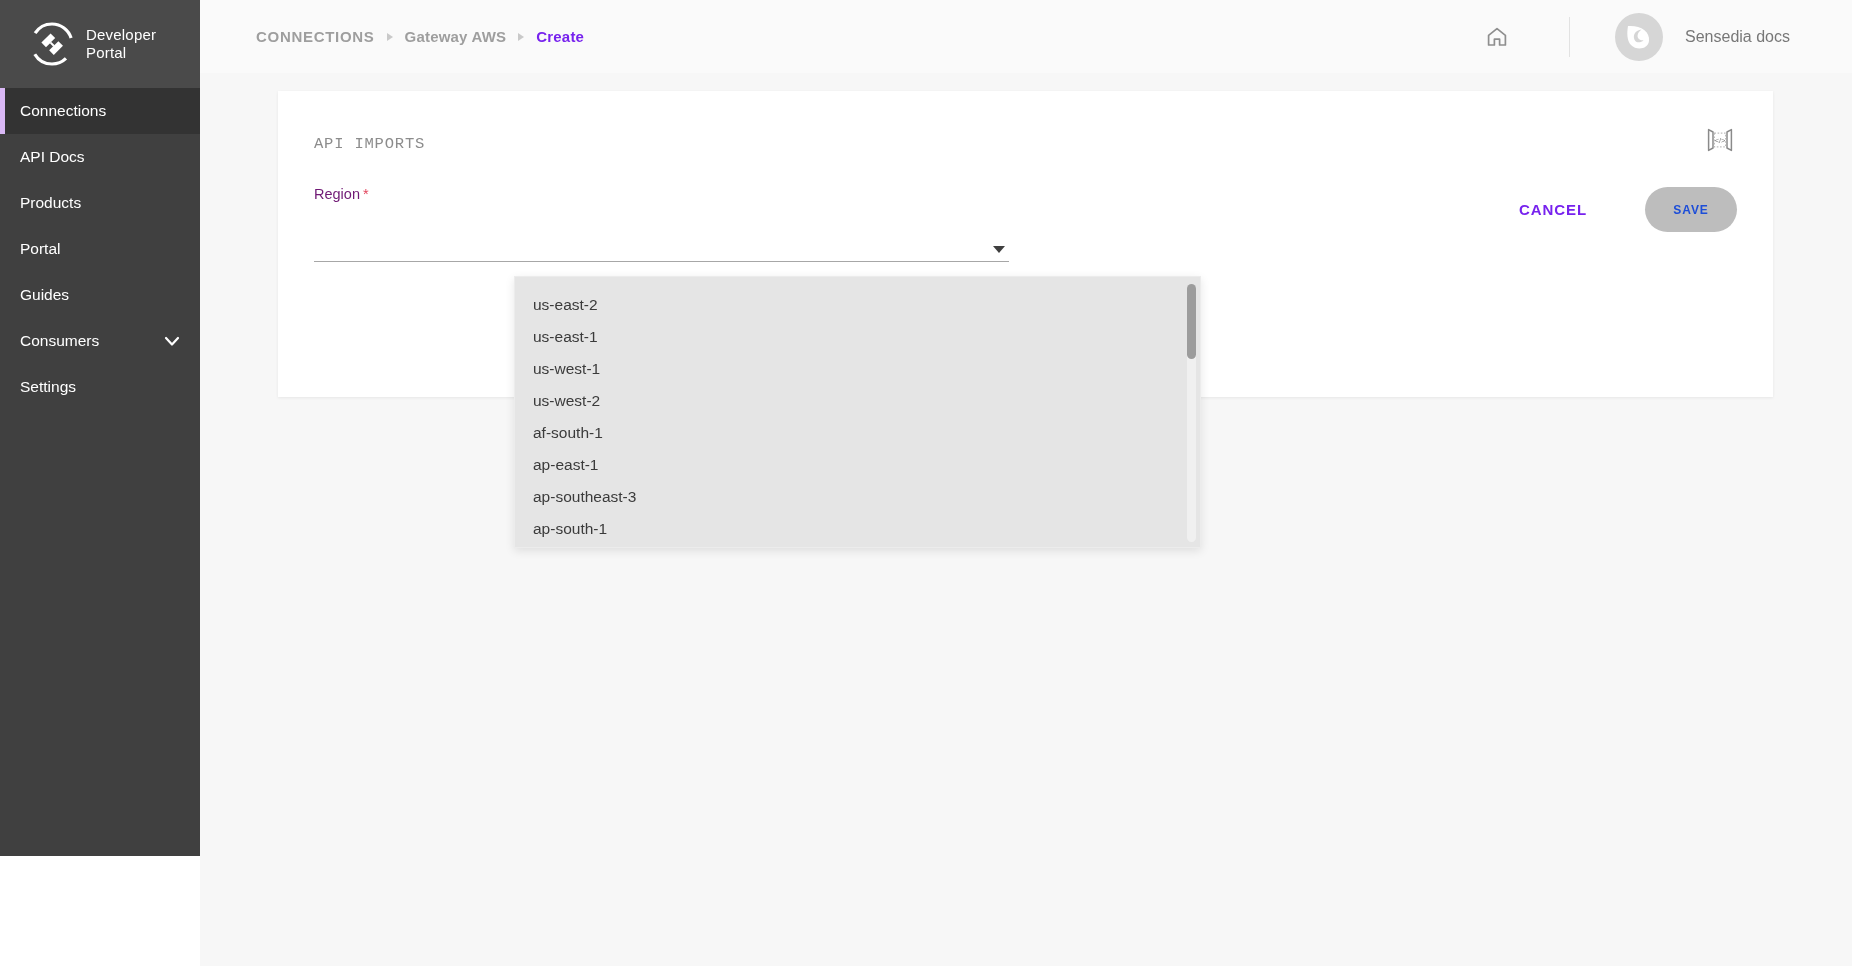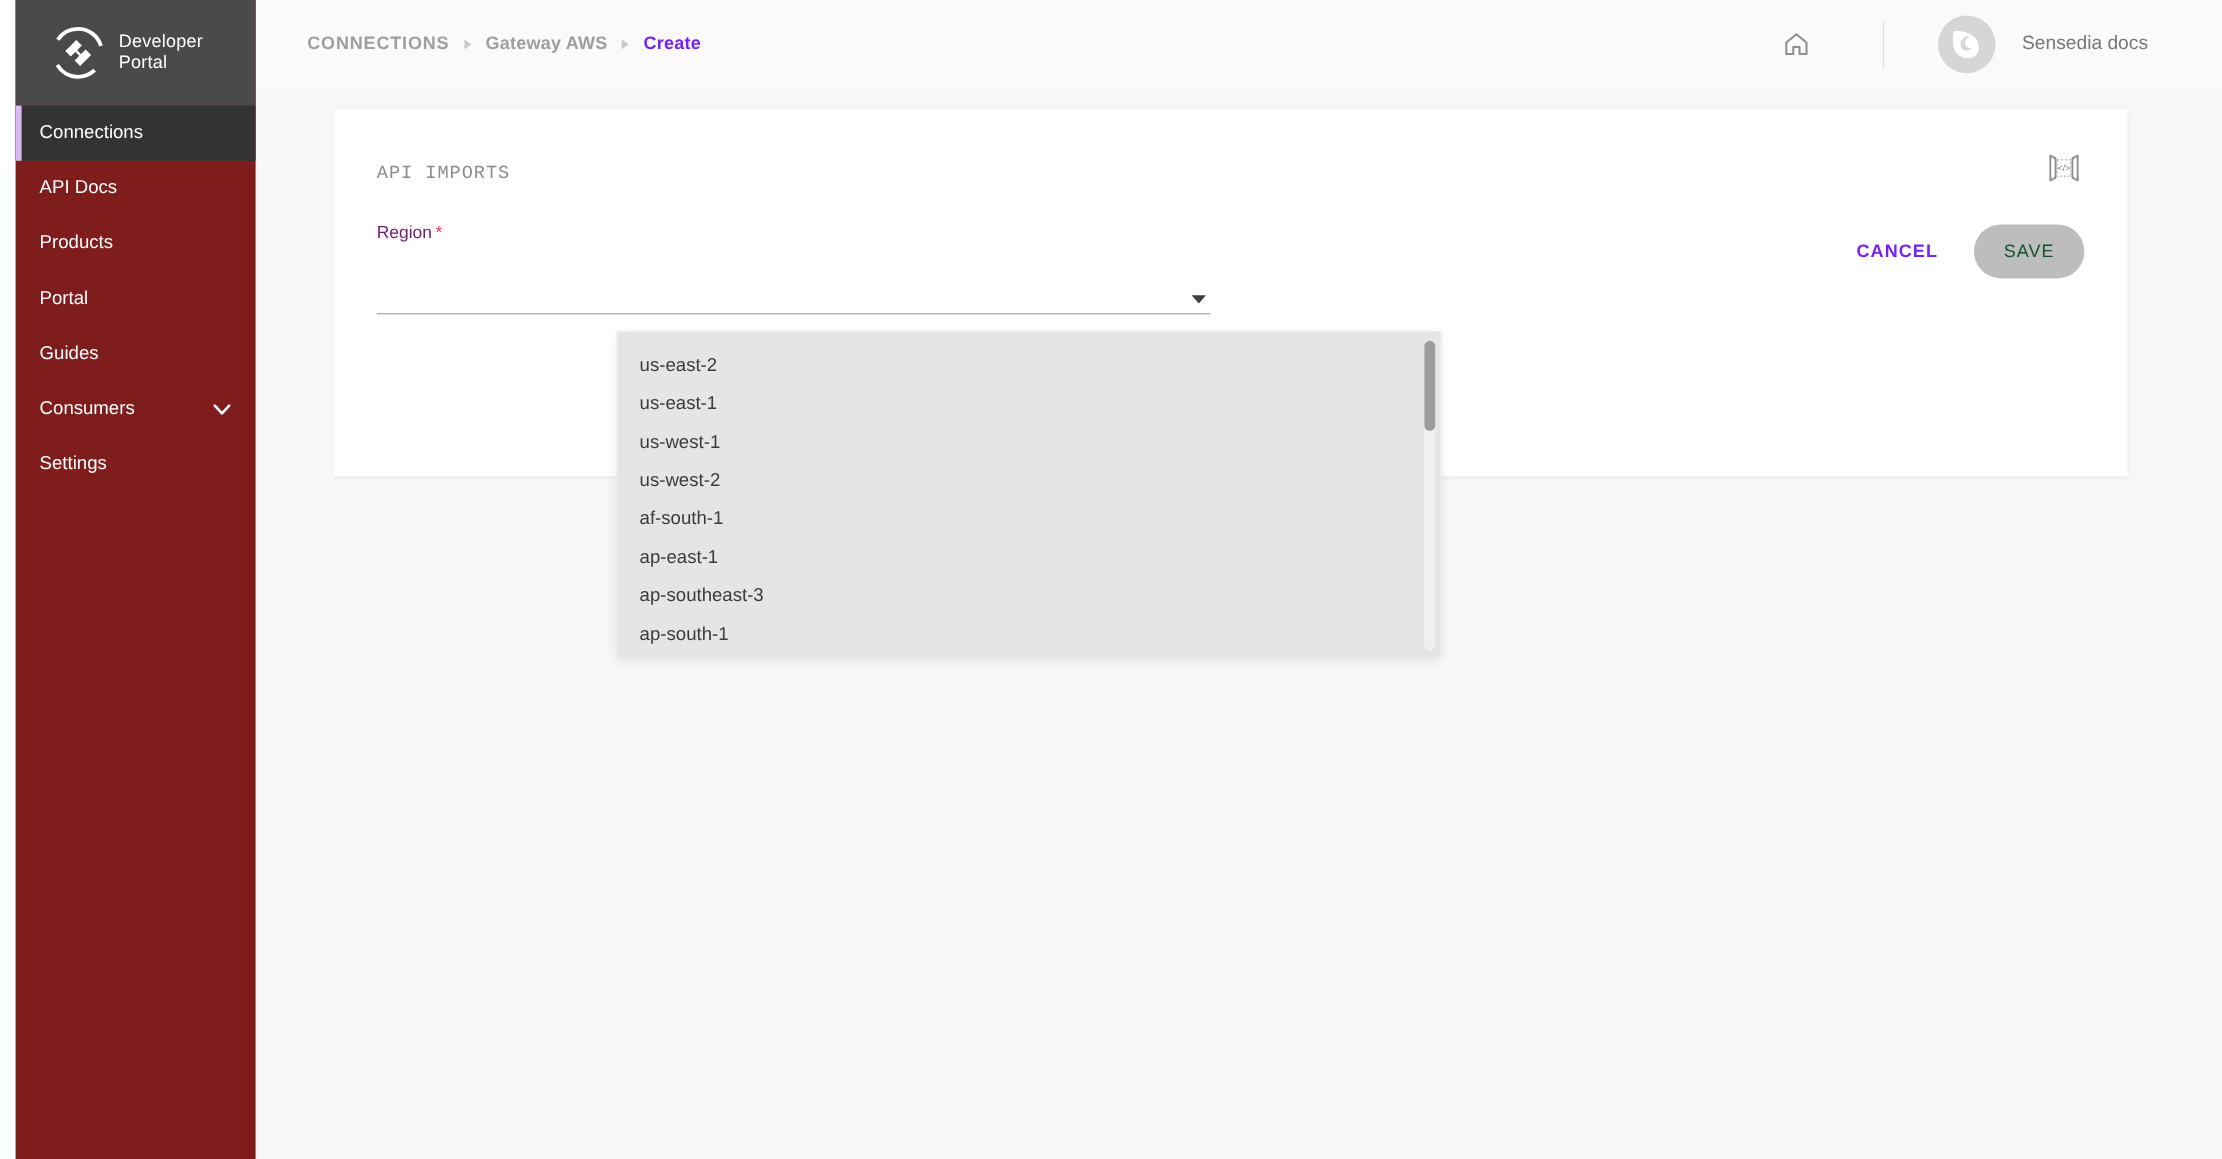--- a/index.html
+++ b/index.html
@@ -15,24 +15,23 @@
     position: relative;
     width: 1852px;
     height: 966px;
     background: #ffffff;
   }
 
   
   .sidebar {
     position: absolute;
     left: 0; top: 0;
-    width: 200px; height: 966px;
-    background: #7f1d1d;
+    width: 200px; height: 856px;
+    background: #404040;
     z-index: 30;
-    margin-left: 13px;
   }
   .sidebar-logo {
     height: 88px;
     display: flex;
     align-items: center;
     padding-left: 30px;
     gap: 12px;
     background: #4a4a4a;
   }
   .logo-mark { width: 44px; height: 44px; flex: 0 0 44px; }
@@ -238,39 +237,39 @@
     margin-bottom: 8px;
     margin-right: 4px;
   }
 
   .actions {
     position: absolute;
     right: 36px;
     bottom: 30px;
     display: flex;
     align-items: center;
-    gap: 16px;
+    gap: 44px;
   }
   .btn-cancel {
     background: none;
     border: none;
     color: #7722ee;
     font-size: 15px;
     font-weight: 700;
     letter-spacing: .9px;
     padding: 12px 14px;
     cursor: pointer;
     font-family: "Liberation Sans", sans-serif;
   }
   .btn-save {
     background: #bdbdbd;
     border: none;
-    color: #14532d;
-    font-size: 15px;
-    font-weight: 400;
+    color: #1d4ed8;
+    font-size: 12px;
+    font-weight: 700;
     letter-spacing: .9px;
     width: 92px;
     height: 45px;
     border-radius: 23px;
     cursor: default;
     font-family: "Liberation Sans", sans-serif;
   }
 
   
   .dropdown {

